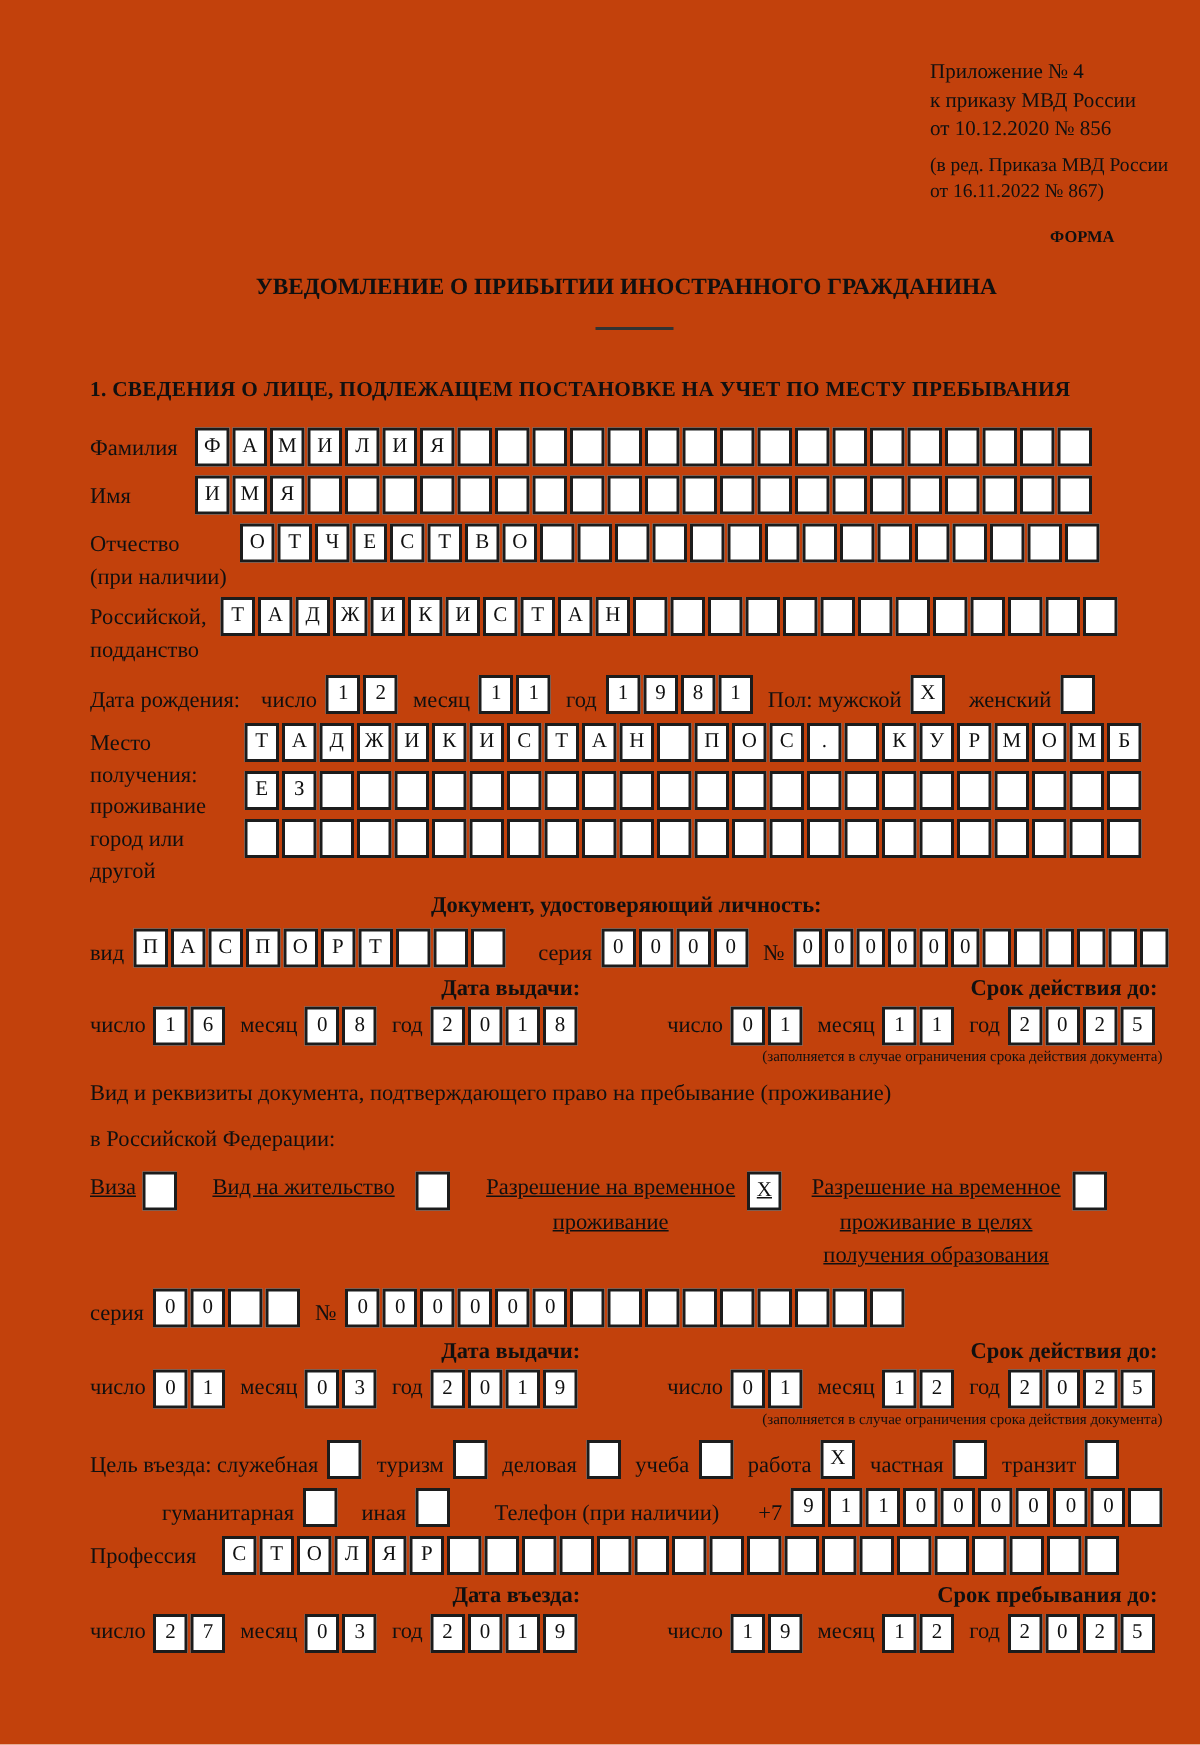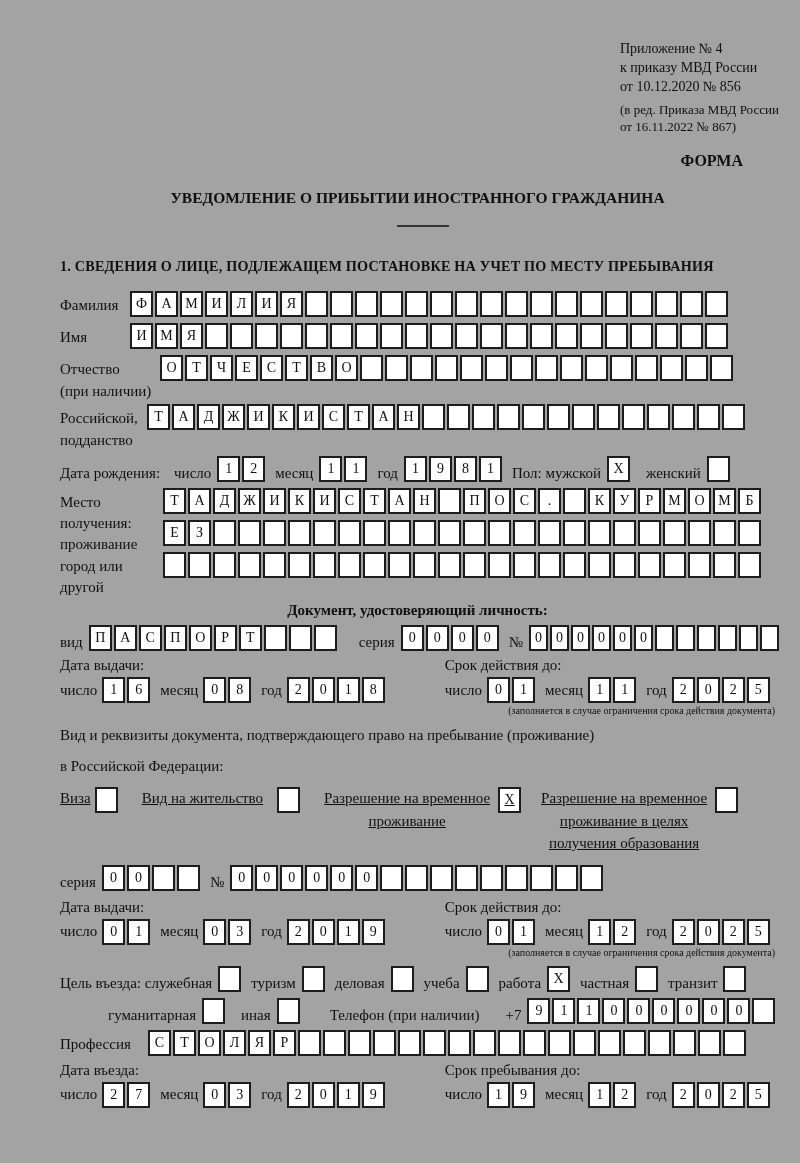--- a/index.html
+++ b/index.html
@@ -1,24 +1,24 @@
 <!DOCTYPE html>
 <html><head>
 <meta charset="utf-8">
 <style>
   html,body { margin:0; padding:0; background:#ffffff; }
   .page {
     width:800px; height:1163px; box-sizing:border-box; overflow:hidden;
-    padding:40px 25px 0 60px; background:#a3a3a3; color:#101010;
+    padding:40px 25px 0 60px; background:#c2410c; color:#101010;
     font-family:"Liberation Serif", "DejaVu Serif", serif; font-size:15px;
     position:relative;
   }
   .appendix { margin-left:560px; width:200px; line-height:1.35; font-size:14px; }
   .appendix-note { margin-top:4px; font-size:13px; line-height:1.35; }
-  .forma { text-align:right; padding-right:32px; font-weight:bold; margin-top:16px; font-size:16px; }
+  .forma { text-align:right; padding-right:32px; font-weight:bold; margin-top:16px; font-size:11px; }
   .title { text-align:center; font-weight:bold; font-size:15.5px; line-height:1.55; margin-top:16px; }
   .blank-underline { display:inline-block; width:52px; border-bottom:2px solid #333; height:1px; vertical-align:baseline; margin-left:10px; }
   .section-title { font-weight:bold; font-size:14.2px; margin-top:24px; margin-bottom:16px; letter-spacing:.2px; }
 
   .cells { display:inline-flex; flex-wrap:nowrap; flex:none; }
   .cell {
     display:inline-flex; flex:none; width:19px; height:22px; border:2px solid #1c1c1c;
     margin-right:2px; align-items:center; justify-content:center;
     font-size:14px; line-height:1; background:#fff;
   }
@@ -32,21 +32,21 @@
 
   .inline-row { display:flex; align-items:flex-end; margin-bottom:6px; }
   .inline-row .lbl { padding:0 6px 0 0; white-space:nowrap; }
   .gap8 { margin-left:8px; } .gap14 { margin-left:14px; } .gap20 { margin-left:20px; }
   .gap28 { margin-left:28px; }
 
   .center-bold { text-align:center; font-weight:bold; margin:4px 0 6px 0; font-size:15px; }
 
   .datepair { display:flex; margin-bottom:2px; }
   .dategroup { flex:none; }
-  .dg-head { text-align:left; margin-bottom:3px; }
+  .dg-head { text-align:right; margin-bottom:3px;font-weight:bold; }
   .dg-row { display:flex; align-items:center; }
   .dg-row .lbl { padding-right:5px; white-space:nowrap; }
   .dg-gap { width:58px; flex:none; }
   .note-right { text-align:right; font-size:10px; margin:2px 0 8px 0; }
 
   .plain-line { margin:2px 0 8px 0; line-height:1.5; }
 
   .permit-row { display:flex; align-items:flex-start; margin-bottom:10px; }
   .permit-group { display:flex; align-items:flex-start;text-decoration:underline; }
   .permit-group .plbl { text-align:center; line-height:1.5; padding-top:2px; }

